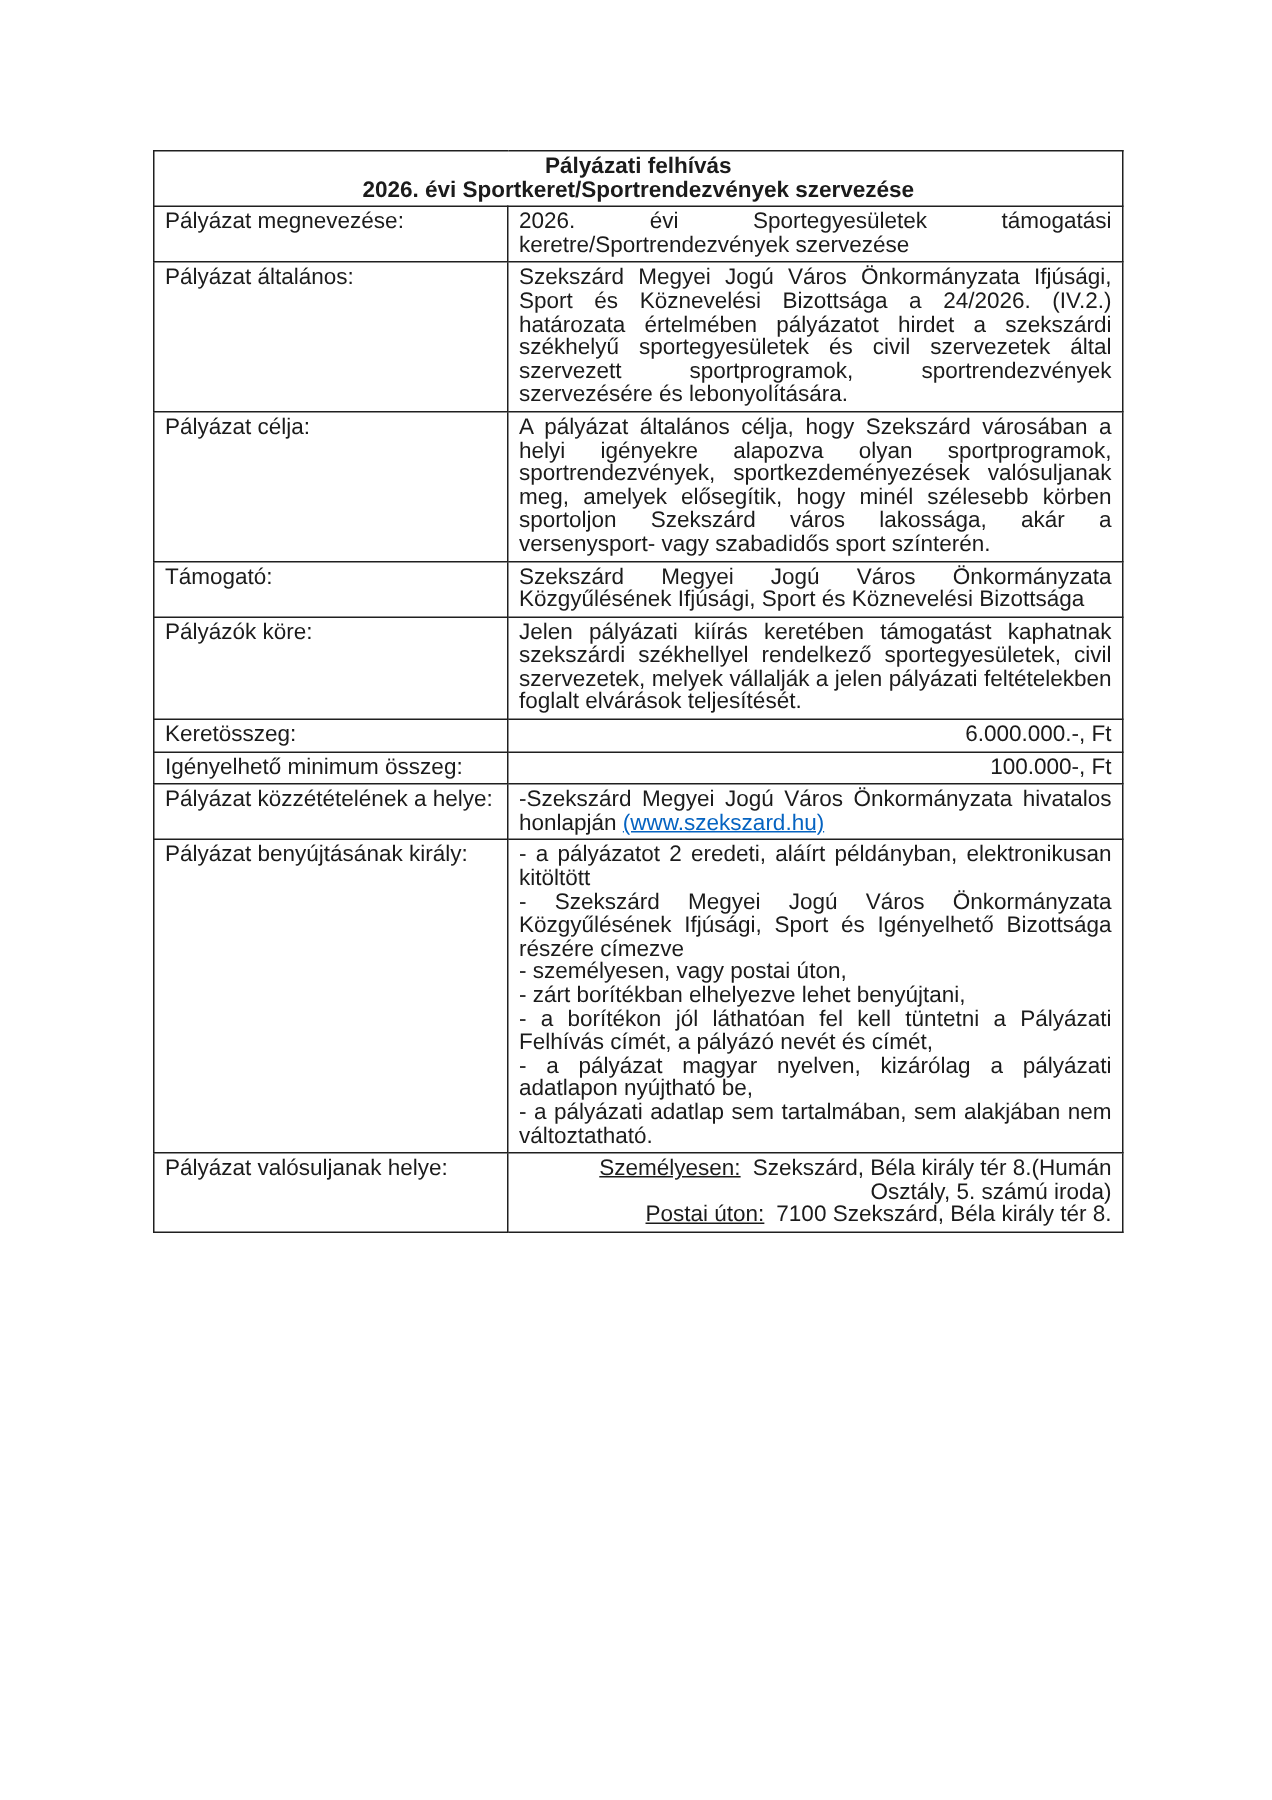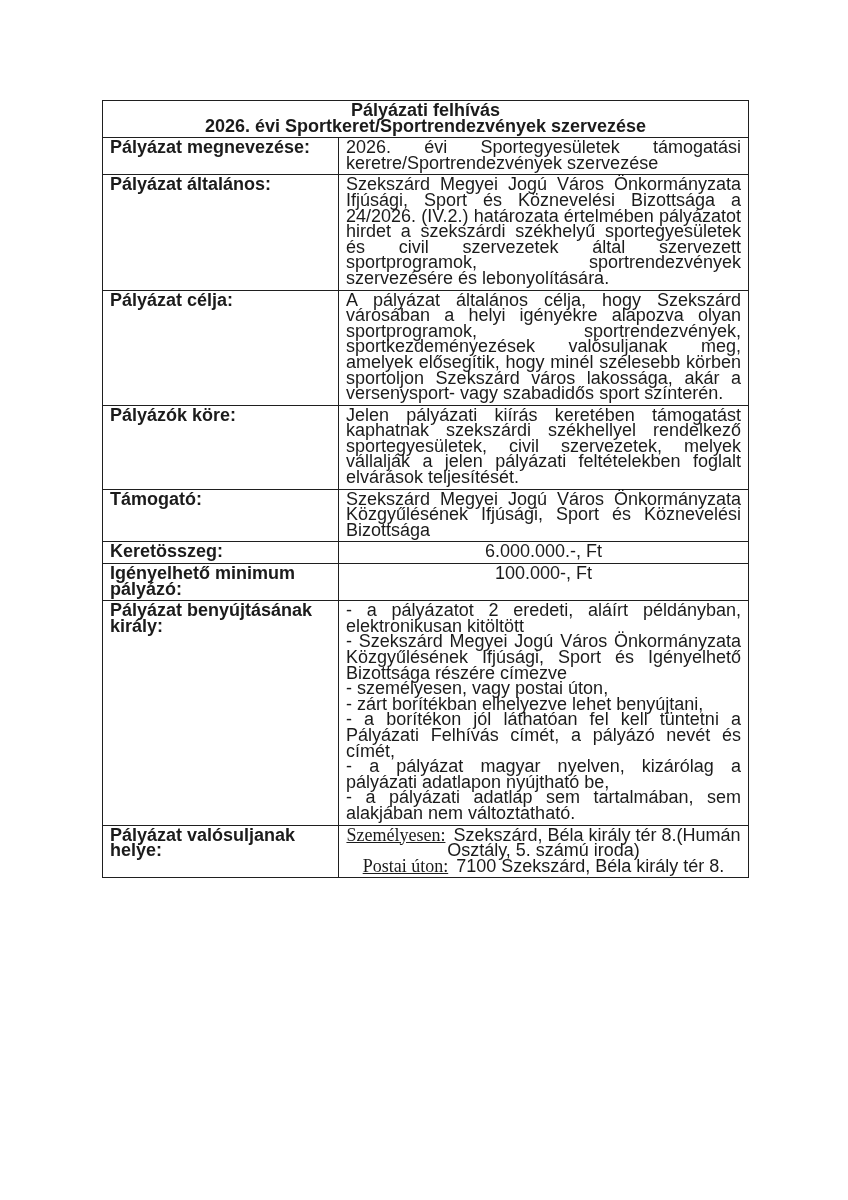--- a/index.html
+++ b/index.html
@@ -23,49 +23,48 @@
     left: 102px;
     top: 100px;
     width: 646px;
     border-collapse: collapse;
     table-layout: fixed;
   }
   table.doc td {
     border: 1.5px solid #1f1f1f;
     vertical-align: top;
     padding: 2px 7px 3px 7px;
-    font-size: 18px;
+    font-size: 15px;
     line-height: 15.6px;
     word-wrap: break-word;
   }
   td.header-cell {
     text-align: center;
     font-weight: bold;
     font-size: 13px;
     line-height: 15.5px;
     padding-top: 2px;
     padding-bottom: 2px;
   }
   td.label-cell {
-    font-weight: bold;
+    font-weight: normal;
   }
   td.value-cell {
     text-align: justify;
   }
   td.value-cell.nojustify {
-    text-align: center;
+    text-align: right;
   }
   p.bullet, p.place-line {
     margin: 0;
     padding: 0;
   }
   .place-label {
     text-decoration: underline;
     margin-right: 8px;
-    font-family: Liberation Serif, serif;
   }
   a.doc-link {
     color: #0563C1;
     text-decoration: underline;
     cursor: pointer;
   }
 </style>
 </head>
 <body>
 
@@ -93,41 +92,47 @@
       <td class="label-cell">Pályázat általános:</td>
       <td class="value-cell">Szekszárd Megyei Jogú Város Önkormányzata Ifjúsági, Sport és Köznevelési Bizottsága a 24/2026. (IV.2.) határozata értelmében pályázatot hirdet a szekszárdi székhelyű sportegyesületek és civil szervezetek által szervezett sportprogramok, sportrendezvények szervezésére és lebonyolítására.</td>
     </tr>
 
     <tr>
       <td class="label-cell">Pályázat célja:</td>
       <td class="value-cell">A pályázat általános célja, hogy Szekszárd városában a helyi igényekre alapozva olyan sportprogramok, sportrendezvények, sportkezdeményezések valósuljanak meg, amelyek elősegítik, hogy minél szélesebb körben sportoljon Szekszárd város lakossága, akár a versenysport- vagy szabadidős sport színterén.</td>
     </tr>
 
     <tr>
-      <td class="label-cell">Pályázók köre:</td>
-      <td class="value-cell">Jelen pályázati kiírás keretében támogatást kaphatnak szekszárdi székhellyel rendelkező sportegyesületek, civil szervezetek, melyek vállalják a jelen pályázati feltételekben foglalt elvárások teljesítését.</td>
+      <td class="label-cell">Támogató:</td>
+      <td class="value-cell">Szekszárd Megyei Jogú Város Önkormányzata Közgyűlésének Ifjúsági, Sport és Köznevelési Bizottsága</td>
     </tr>
 
     <tr>
-      <td class="label-cell">Támogató:</td>
-      <td class="value-cell">Szekszárd Megyei Jogú Város Önkormányzata Közgyűlésének Ifjúsági, Sport és Köznevelési Bizottsága</td>
+      <td class="label-cell">Pályázók köre:</td>
+      <td class="value-cell">Jelen pályázati kiírás keretében támogatást kaphatnak szekszárdi székhellyel rendelkező sportegyesületek, civil szervezetek, melyek vállalják a jelen pályázati feltételekben foglalt elvárások teljesítését.</td>
     </tr>
 
     <tr>
       <td class="label-cell">Keretösszeg:</td>
       <td class="value-cell nojustify">6.000.000.-, Ft</td>
     </tr>
 
     <tr>
-      <td class="label-cell">Igényelhető minimum pályázó:</td>
+      <td class="label-cell">Igényelhető minimum összeg:</td>
       <td class="value-cell nojustify">100.000-, Ft</td>
     </tr>
 
 
 
+    <tr>
+      <td class="label-cell">Pályázat közzétételének a helye:</td>
+      <td class="value-cell">
+        <span>-Szekszárd Megyei Jogú Város Önkormányzata hivatalos honlapján </span><a class="doc-link">(www.szekszard.hu)</a>
+      </td>
+    </tr>
 
     <tr>
       <td class="label-cell">Pályázat benyújtásának király:</td>
       <td class="value-cell">
         <p class="bullet">- a pályázatot 2 eredeti, aláírt példányban, elektronikusan kitöltött</p>
         <p class="bullet">- Szekszárd Megyei Jogú Város Önkormányzata Közgyűlésének Ifjúsági, Sport és Igényelhető Bizottsága részére címezve</p>
         <p class="bullet">- személyesen, vagy postai úton,</p>
         <p class="bullet">- zárt borítékban elhelyezve lehet benyújtani,</p>
         <p class="bullet">- a borítékon jól láthatóan fel kell tüntetni a Pályázati Felhívás címét, a pályázó nevét és címét,</p>
         <p class="bullet">- a pályázat magyar nyelven, kizárólag a pályázati adatlapon nyújtható be,</p>

